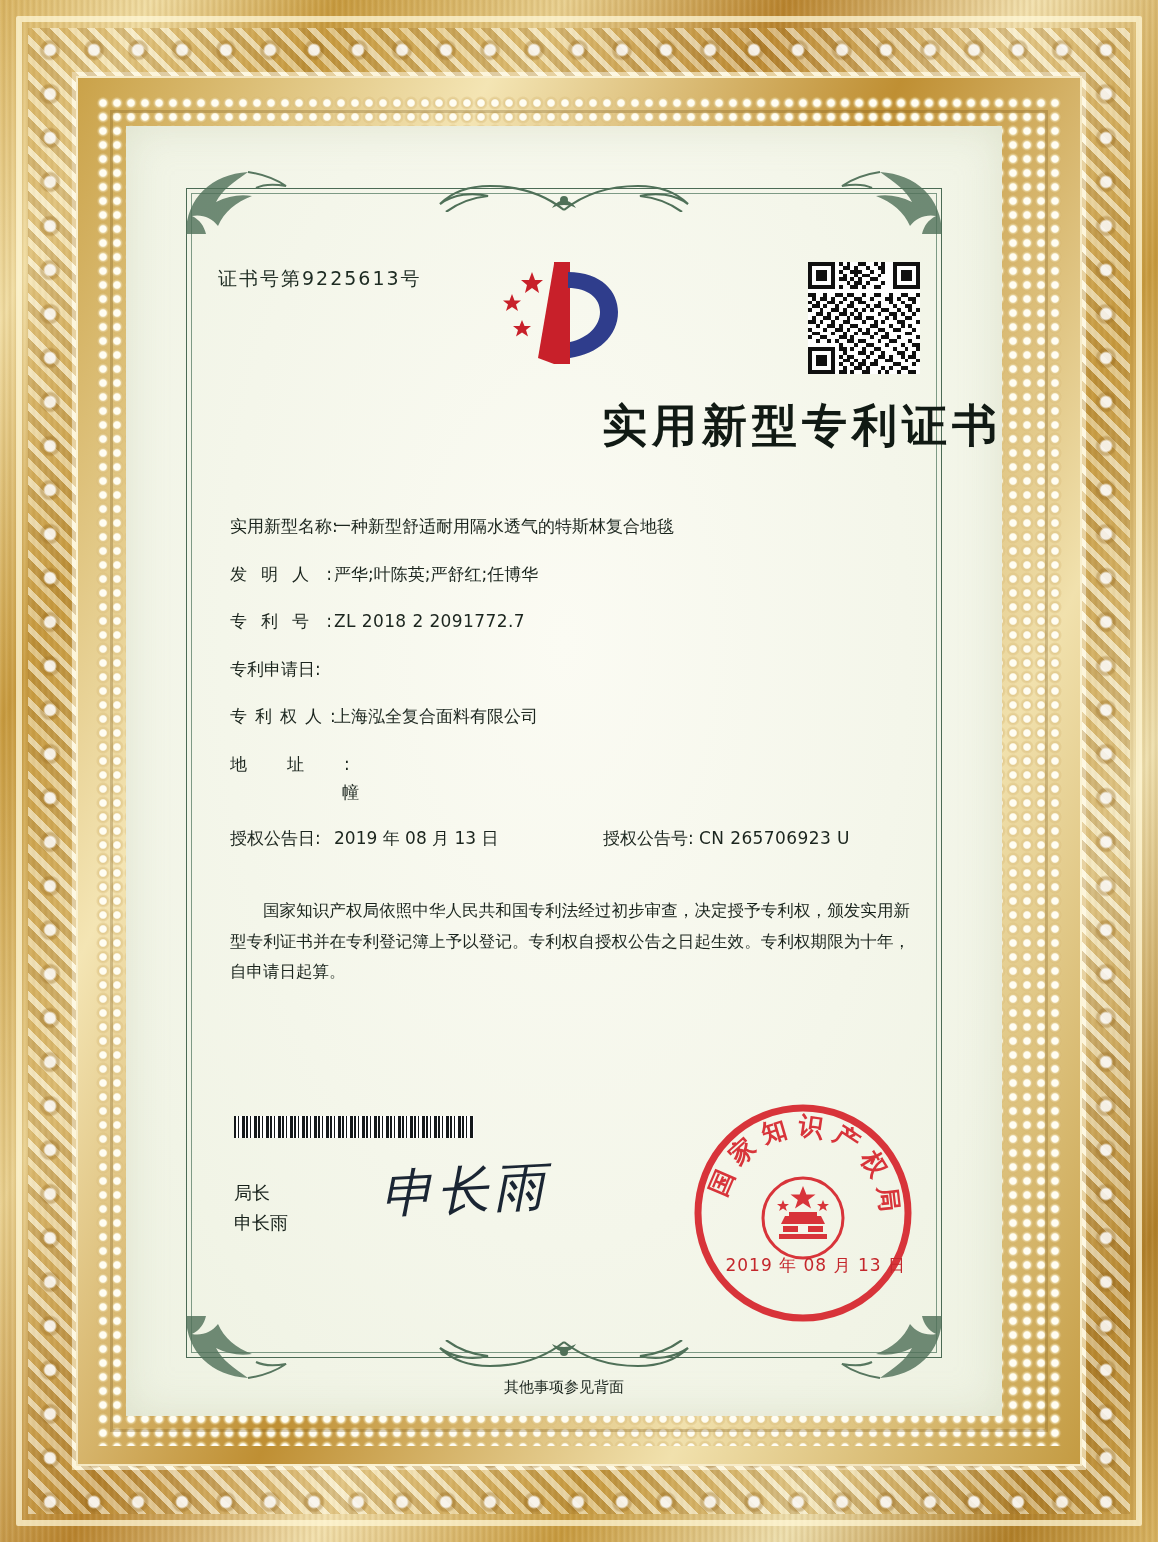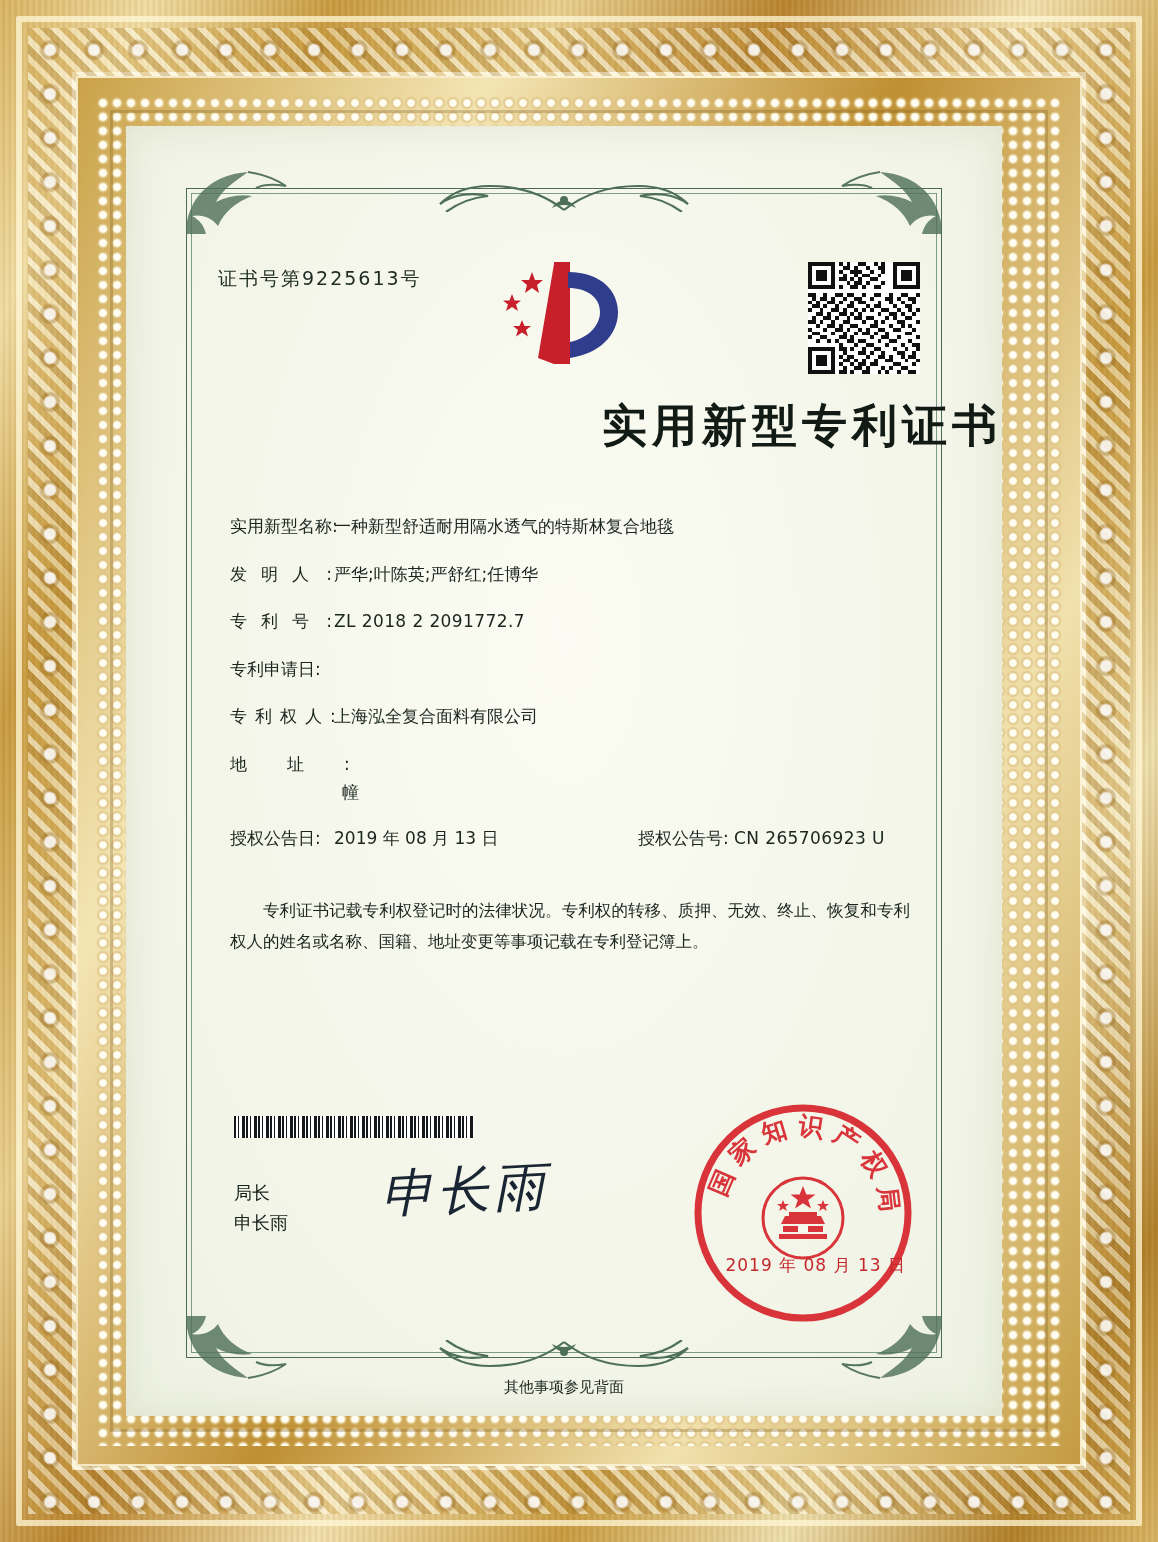--- a/index.html
+++ b/index.html
@@ -216,21 +216,21 @@
     color: #1b251e;
     font-family: "DejaVu Sans", sans-serif;
   }
   .grant-row {
     display: flex;
     align-items: flex-start;
     margin-bottom: 18px;
     line-height: 1.5;
   }
   .grant-second {
-    margin-left: 64px;
+    margin-left: 29px;
     display: flex;
     align-items: flex-end;
   }
   .grant-second .field-label { width: 96px; flex: 0 0 96px; }
 
   .para {
     position: absolute;
     left: 104px;
     right: 92px;
     top: 770px;
@@ -635,21 +635,21 @@
           <span class="field-label plain"><span>授权公告日</span>:</span>
           <span class="field-value" style="flex:0 0 240px">2019 年 08 月 13 日</span>
           <span class="grant-second">
             <span class="field-label plain"><span>授权公告号</span>:</span>
             <span class="field-value mono">CN 265706923 U</span>
           </span>
         </div>
       </div>
 
       <div class="para">
-        <p>专利证书记载专利权登记时的法律状况。专利权的转移、质押、无效、终止、恢复和专利权人的姓名或名称、国籍、地址变更等事项记载在专利登记簿上。</p>
+        <p>国家知识产权局依照中华人民共和国专利法经过初步审查，决定授予专利权，颁发实用新型专利证书并在专利登记簿上予以登记。专利权自授权公告之日起生效。专利权期限为十年，自申请日起算。</p>
       </div>
 
       <div class="barcode"></div>
 
       <div class="signer">
         <div>局长</div>
         <div>申长雨</div>
       </div>
 
       <div class="signature">申长雨</div>

